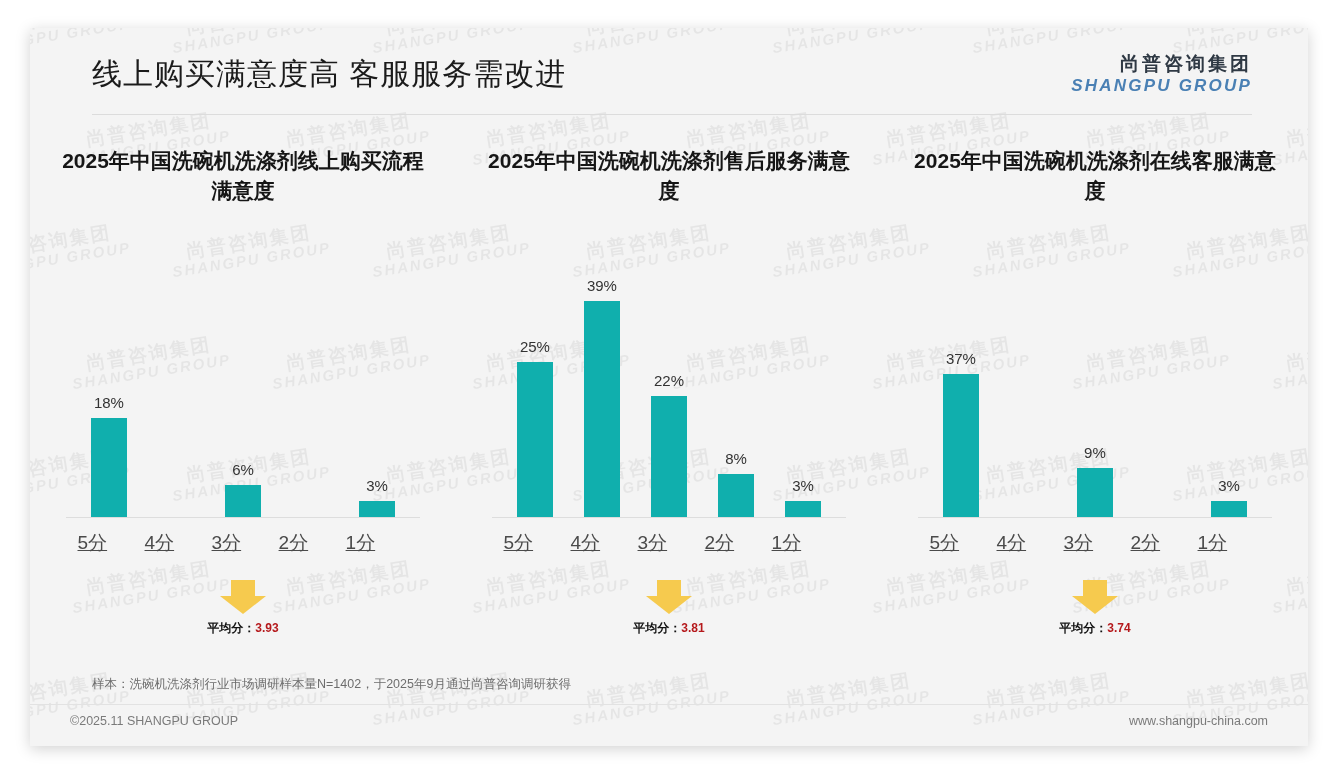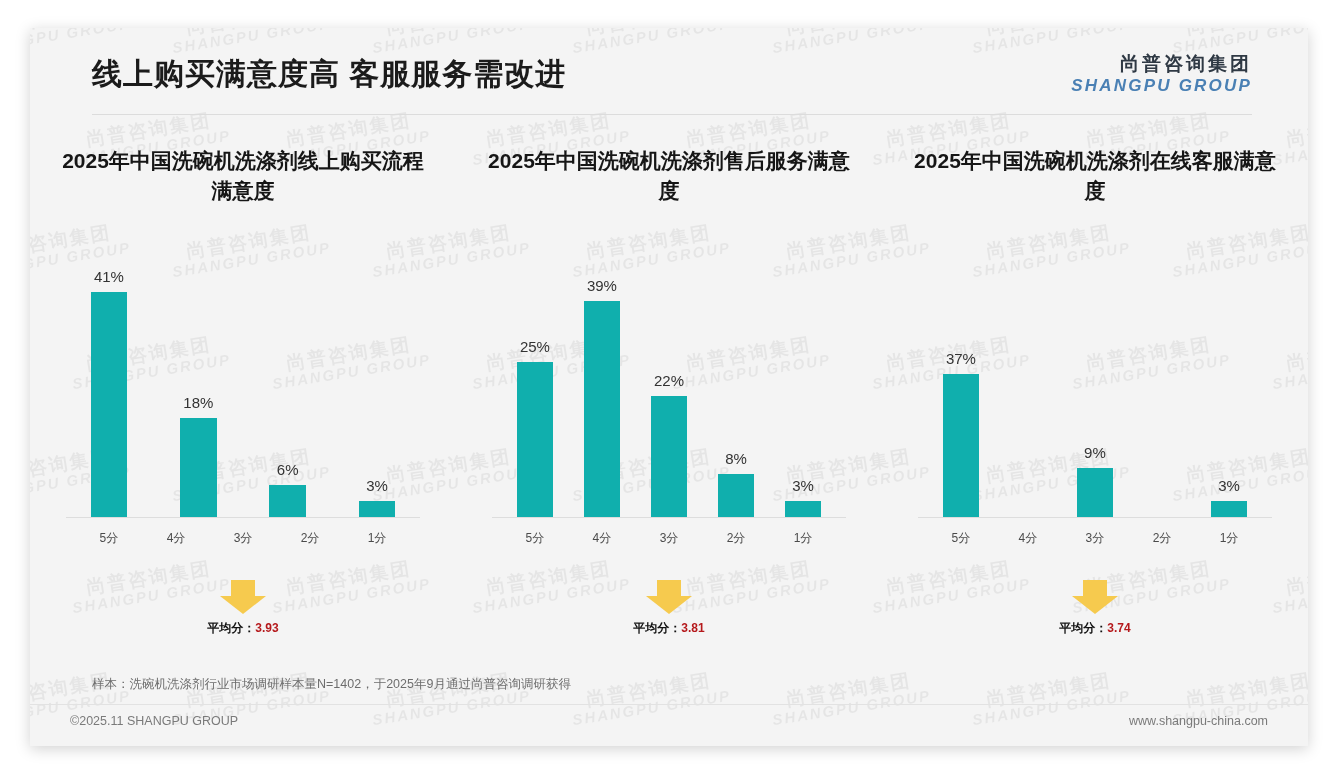--- a/index.html
+++ b/index.html
@@ -38,21 +38,21 @@
   .wm-en { font-size: 15px; letter-spacing: 2px; font-style: italic; }
 
   .content { position: relative; z-index: 3; width: 100%; height: 100%; }
 
   
   .header {
     position: absolute; left: 0; top: 0; right: 0; height: 86px;
   }
   .page-title {
     position: absolute; left: 62px; top: 26px;
-    font-size: 30px; font-weight: bold; color: #1b1b1b;
+    font-size: 30px; font-weight: normal; color: #1b1b1b;
     letter-spacing: 1px;
   }
   .logo {
     position: absolute; right: 56px; top: 25px;
     text-align: right;
   }
   .logo-cn {
     font-size: 19px; font-weight: bold; color: #2f3944;
     letter-spacing: 3px; line-height: 1.2;
   }
@@ -103,22 +103,22 @@
   .axis-line {
     position: absolute; left: 5%; right: 5%; bottom: 0;
     height: 1px; background: #dddddd;
   }
   .cats {
     position: absolute; left: 8%; right: 8%; top: 100%;
     display: flex; justify-content: space-between;
     padding-top: 12px;
   }
   .cat {
-    width: 19%; text-align: center;
-    font-size: 12px; color: #4a4a4a;
+    width: 19%; text-align: left;
+    font-size: 19px; color: #4a4a4a; text-decoration: underline;
   }
 
   
   .avg-block {
     margin-top: 62px;
     position: relative;
     text-align: center;
   }
   .arrow {
     width: 46px; height: 34px;
@@ -369,24 +369,20 @@
         <div class="logo-en">SHANGPU GROUP</div>
       </div>
       <div class="header-rule"></div>
     </div>
 
     <div class="charts" id="charts">
         <div class="panel">
           <div class="panel-title">2025年中国洗碗机洗涤剂线上购买流程满意度</div>
           <div class="plot">
             <div class="bars">
-              <div class="bar-slot">
-                <div class="bar-label">41%</div>
-                <div class="bar" style="height: 227.778px; background: rgb(16, 175, 173);"></div>
-              </div>
               <div class="bar-slot">
                 <div class="bar-label">18%</div>
                 <div class="bar" style="height: 100px; background: rgb(16, 175, 173);"></div>
               </div>
               <div class="bar-slot">
                 <div class="bar-label">6%</div>
                 <div class="bar" style="height: 33.3333px; background: rgb(16, 175, 173);"></div>
               </div>
               <div class="bar-slot">
                 <div class="bar-label">3%</div>

